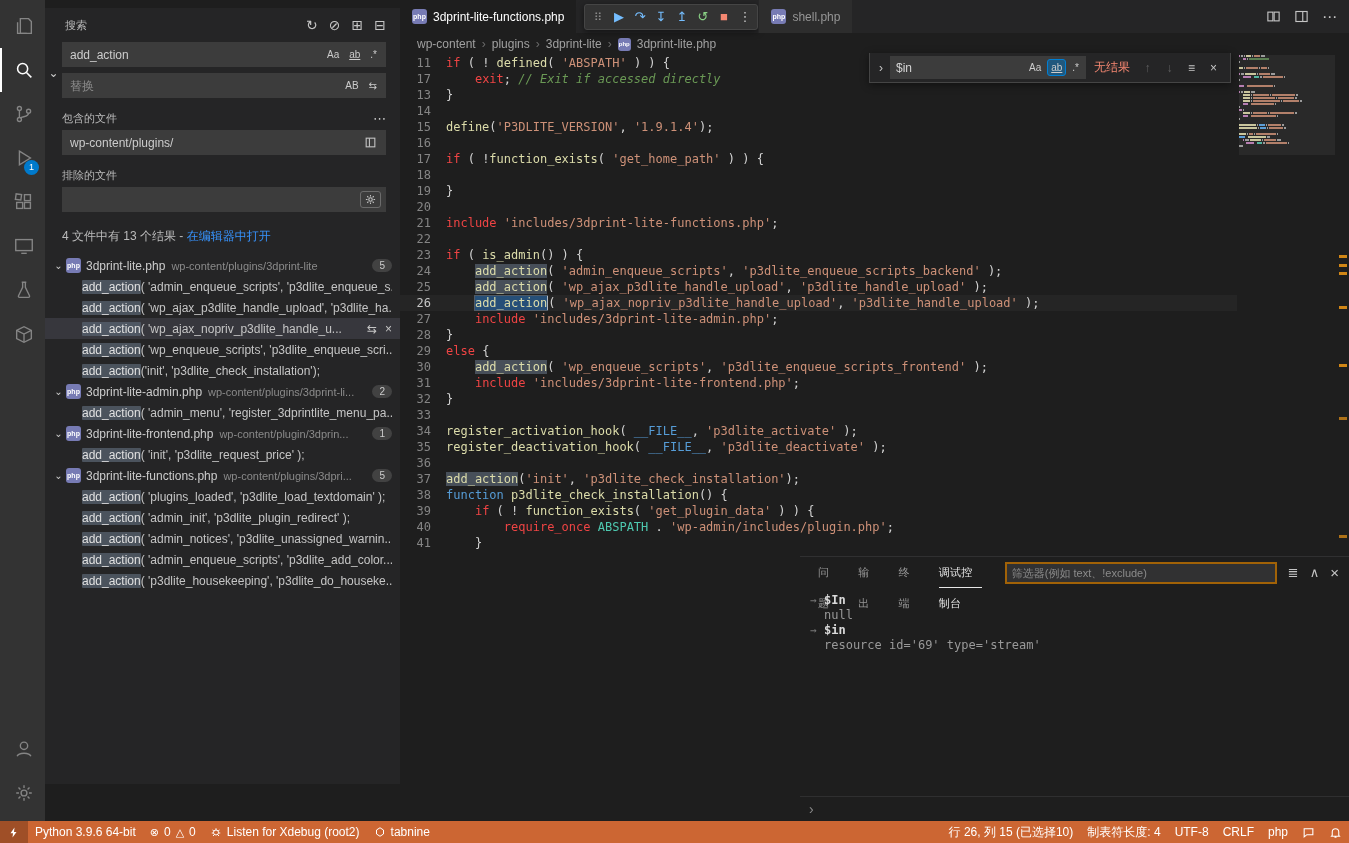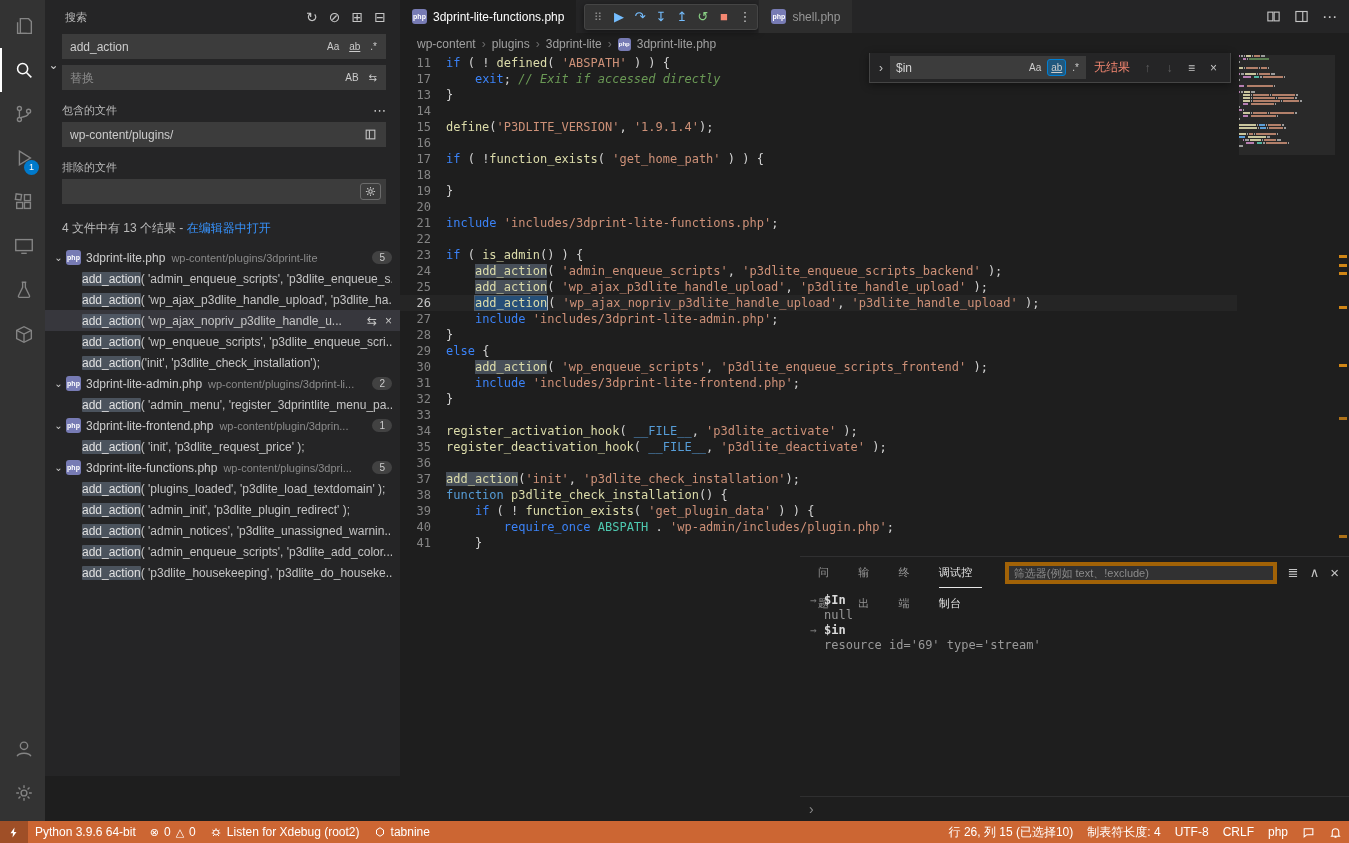--- a/index.html
+++ b/index.html
@@ -8,21 +8,21 @@
   svg{display:block}
 
   
   #activitybar{position:absolute;left:0;top:0;width:45px;height:821px;background:#333333;display:flex;flex-direction:column;align-items:stretch;padding-top:4px}
   .ab-item{height:44px;display:flex;align-items:center;justify-content:center;position:relative;color:#858585;border-left:2px solid transparent;cursor:pointer}
   .ab-item.active{color:#ffffff;border-left:2px solid #ffffff}
   .ab-badge{position:absolute;right:6px;bottom:5px;background:#007acc;color:#fff;border-radius:50%;min-width:15px;height:15px;font-size:9px;line-height:15px;text-align:center}
   .ab-spacer{flex:1}
 
   
-  #sidebar{position:absolute;left:45px;top:0;width:355px;height:776px;background:#252526;overflow:hidden}
+  #sidebar{position:absolute;left:45px;top:8px;width:355px;height:776px;background:#252526;overflow:hidden}
   .sb-header{height:34px;display:flex;align-items:center;padding:0 14px 0 20px;color:#bbbbbb;font-size:11px}
   .sb-actions{margin-left:auto;display:flex;gap:11px;color:#c5c5c5;font-size:14px}
   .sb-actions span{cursor:pointer}
   .search-wrap{display:flex;padding-right:14px}
   .toggle-col{width:17px;display:flex;align-items:center;justify-content:center;color:#cccccc;font-size:12px;cursor:pointer}
   .inputs-col{flex:1;min-width:0}
   .input-box{background:#3c3c3c;height:25px;display:flex;align-items:center;margin-bottom:6px;padding:0 4px 0 7px;border:1px solid #3c3c3c}
   .input-box input{background:transparent;border:0;outline:0;color:#cccccc;flex:1;min-width:0;font-size:12px;font-family:inherit}
   .input-box input::placeholder{color:#8b8b8b}
   .opt{color:#cccccc;font-size:10px;padding:2px 3px;margin-left:2px;border-radius:3px;border:1px solid transparent;cursor:pointer;white-space:nowrap}
@@ -68,21 +68,21 @@
   #breadcrumbs{height:22px;display:flex;align-items:center;padding-left:17px;gap:6px;color:#a0a0a0;background:#1e1e1e}
   #breadcrumbs .sep{color:#6a6a6a}
   #breadcrumbs .crumb{cursor:pointer}
 
   #code{position:absolute;top:55px;left:0;right:112px;bottom:265px;font-family:"DejaVu Sans Mono","Liberation Mono",monospace;font-size:12px;line-height:16px;overflow:hidden}
   .cl{display:flex;height:16px}
   .cl.current{background:rgba(255,255,255,.035)}
   .ln{width:46px;flex:none;text-align:right;padding-right:15px;color:#858585;cursor:pointer}
   .cl.current .ln{color:#c6c6c6}
   .tx{white-space:pre}
-  .c-d{color:#d4d4d4}.c-k{color:#3b82f6}.c-f{color:#dcdcaa}.c-s{color:#ce9178}
+  .c-d{color:#d4d4d4}.c-k{color:#ef4444}.c-f{color:#dcdcaa}.c-s{color:#ce9178}
   .c-c{color:#6a9955;font-style:italic}.c-cn{color:#4ec9b0}.c-b{color:#569cd6}
   .c-m{background:rgba(88,99,112,.72)}
   .c-sel{background:#264f78;outline:1px solid rgba(160,190,220,.35)}
   .c-caret{display:inline-block;width:0;border-left:1.5px solid #b8b8b8;height:14px;vertical-align:text-bottom}
 
   #findwidget{position:absolute;top:53px;right:118px;width:362px;height:30px;background:#252526;border:1px solid #454545;border-top:none;display:flex;align-items:center;gap:3px;padding:0 5px;box-shadow:0 2px 8px rgba(0,0,0,.45);z-index:6}
   .fw-toggle{color:#c5c5c5;width:12px;text-align:center;cursor:pointer}
   .fw-input{background:#3c3c3c;height:23px;display:flex;align-items:center;width:196px;padding:0 3px 0 6px}
   .fw-input input{background:transparent;border:0;outline:0;color:#d4d4d4;flex:1;min-width:0;font-size:12px;font-family:inherit}
   .fw-status{color:#f48771;margin:0 5px;flex:none}
@@ -96,21 +96,21 @@
   #ruler{position:absolute;top:55px;right:0;width:13px;bottom:265px}
   .ruler-mark{position:absolute;right:2px;width:8px;height:3px;background:#d18616}
 
   
   #panel{position:absolute;left:400px;right:0;top:556px;height:265px;background:#1e1e1e;border-top:1px solid #303031}
   .panel-header{height:31px;display:flex;align-items:center;padding:0 10px 0 18px}
   .ptab{margin-right:23px;font-size:11px;color:#969696;height:31px;line-height:31px;cursor:pointer;letter-spacing:.3px}
   .ptab.active{color:#e7e7e7;border-bottom:1px solid #e7e7e7}
   .panel-actions{margin-left:auto;display:flex;align-items:center;gap:11px;color:#c5c5c5}
   .panel-actions span{cursor:pointer;font-size:13px}
-  .filter-box{width:272px;height:22px;background:#313132;border:4px solid #a16207;display:flex;align-items:center;padding:4px 5px}
+  .filter-box{width:272px;height:22px;background:#313132;border:2px solid #a16207;display:flex;align-items:center;padding:4px 5px}
   .filter-box input{background:transparent;border:0;outline:0;color:#cccccc;flex:1;min-width:0;font-size:11px;font-family:inherit}
   .filter-box input::placeholder{color:#8b8b8b}
   #console{position:absolute;top:31px;left:0;right:0;bottom:25px;overflow:hidden;padding:5px 0 0 3px}
   .console-line{display:flex;font-family:"DejaVu Sans Mono","Liberation Mono",monospace;font-size:12px;line-height:15px}
   .console-line .arrow{width:21px;flex:none;text-align:center;color:#767676;font-size:11px}
   .console-line.input .ctext{color:#dadada;font-weight:bold}
   .console-line.output .ctext{color:#999999}
   #console-input-row{position:absolute;left:0;right:0;bottom:0;height:25px;border-top:1px solid #2f2f30;display:flex;align-items:center;padding-left:9px;color:#8a8a8a;font-size:14px;cursor:text}
 
   

